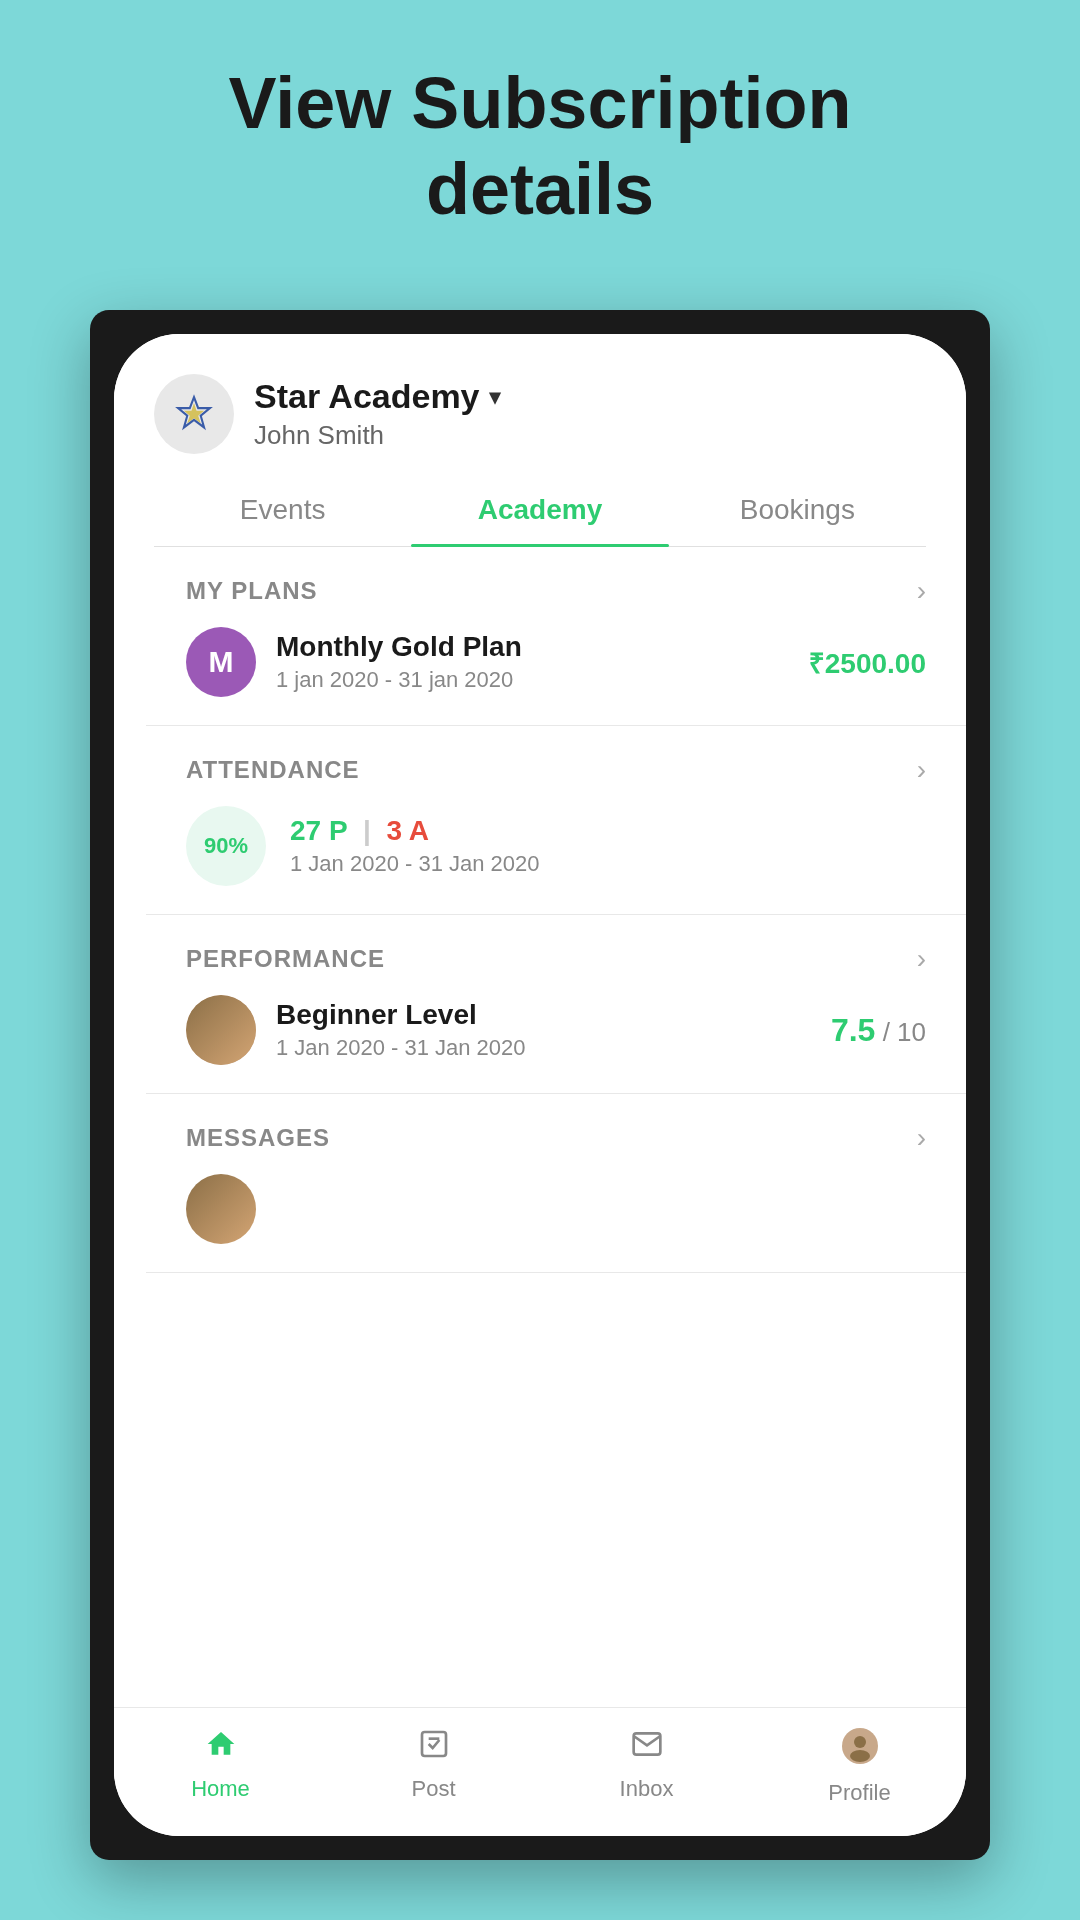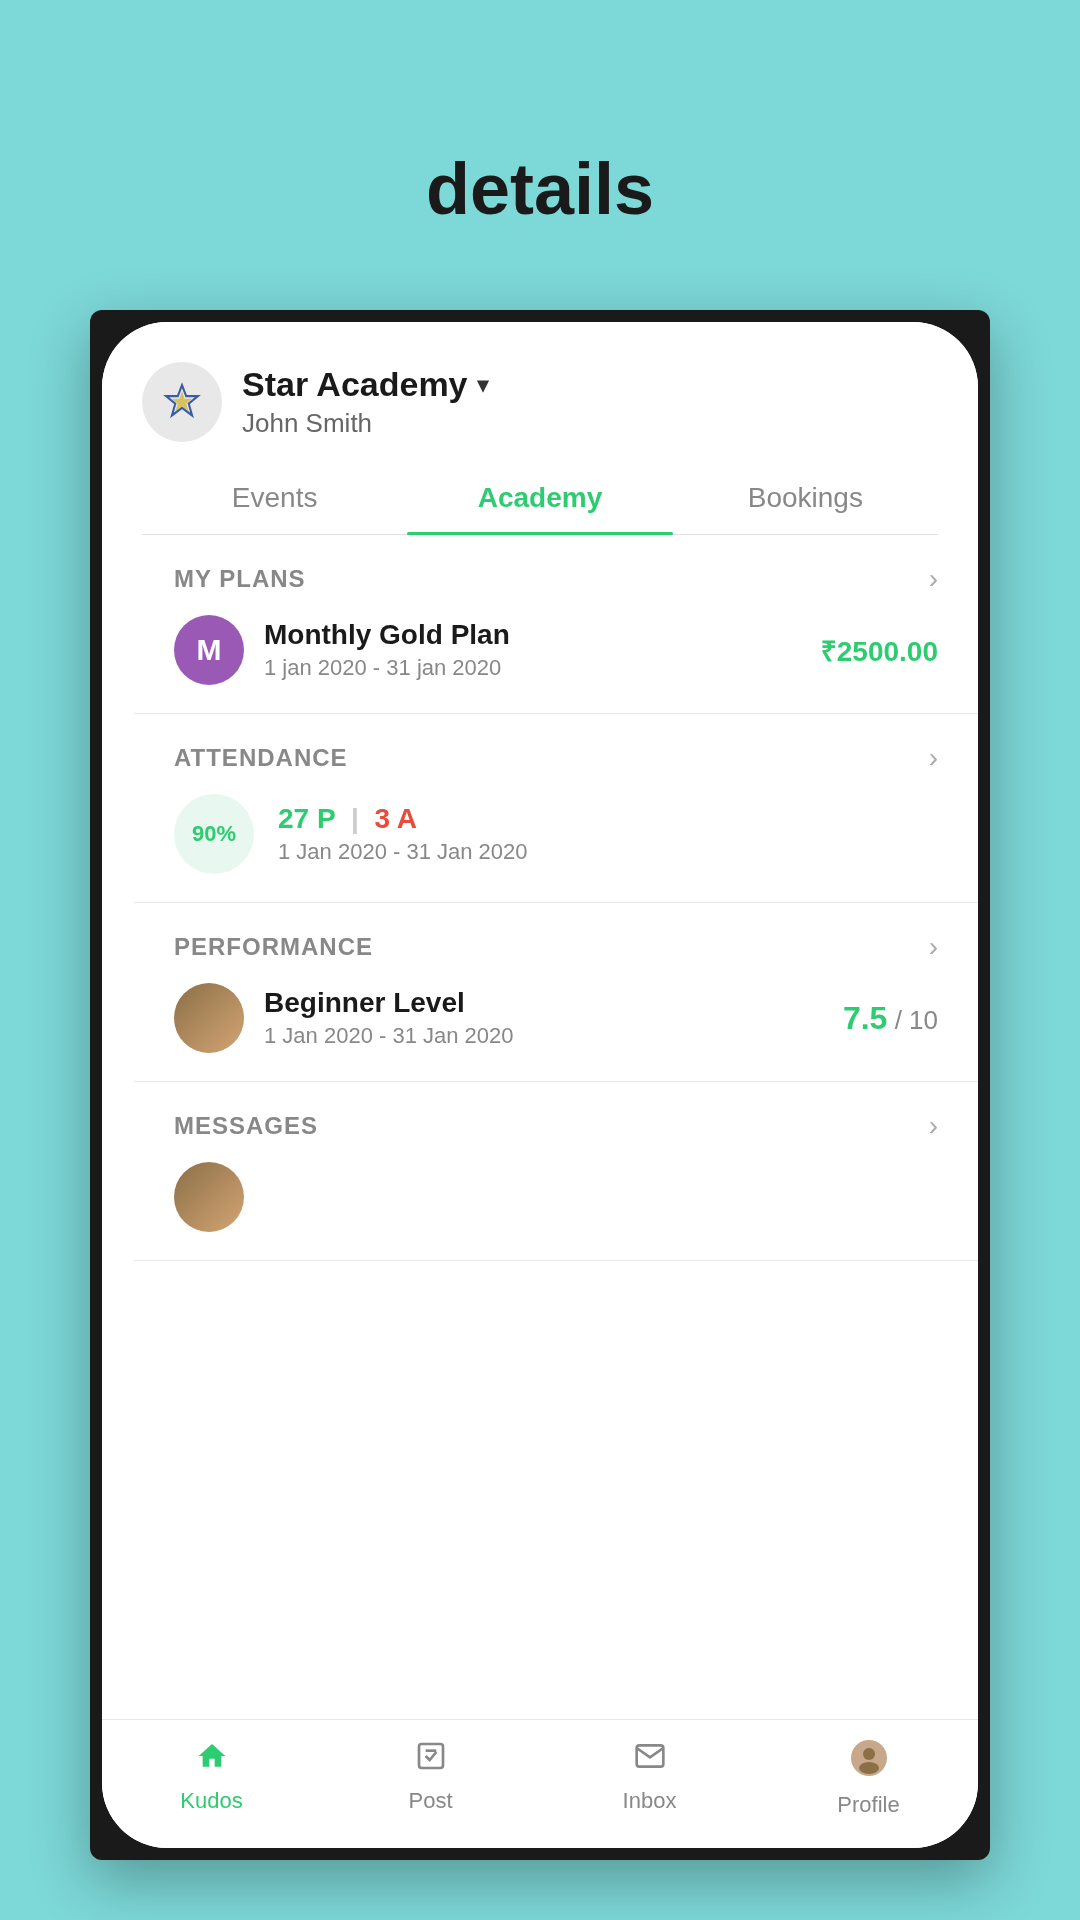--- a/index.html
+++ b/index.html
@@ -22,22 +22,22 @@
       line-height: 1.2;
     }
 
     .phone-frame {
       position: absolute;
       left: 90px;
       top: 310px;
       width: 900px;
       height: 1550px;
       background: #1a1a1a;
-      border-radius: 12px;
-      padding: 12px;
+      border-radius: 19px;
+      padding: 24px;
       box-shadow: 0 20px 60px rgba(0,0,0,0.3);
     }
 
     .phone-screen {
       width: 100%;
       height: 100%;
       background: #ffffff;
       border-radius: 65px;
       overflow: hidden;
       display: flex;
@@ -387,21 +387,21 @@
     
     .star-svg {
       width: 42px;
       height: 42px;
     }
   </style>
 </head>
 <body>
 
 <div class="page-title">
-  <br>
+  <span>View Subscription</span><br>
   <span>details</span>
 </div>
 
 <div class="phone-frame">
   <div class="phone-screen">
 
     <div class="app-header">
       <div class="academy-logo">
         <svg class="star-svg" viewBox="0 0 50 50" xmlns="http://www.w3.org/2000/svg">
           <polygon points="25,5 30,18 44,18 33,27 37,41 25,32 13,41 17,27 6,18 20,18" fill="none" stroke="#3a5ca8" stroke-width="2.5"></polygon>
@@ -495,21 +495,21 @@
     </div>
 
     <div class="bottom-nav">
 
       <div class="nav-item">
         <span class="nav-icon active">
           <svg width="32" height="32" viewBox="0 0 24 24" fill="#2ecc71" xmlns="http://www.w3.org/2000/svg">
             <path d="M10 20v-6h4v6h5v-8h3L12 3 2 12h3v8z"></path>
           </svg>
         </span>
-        <span class="nav-label active">Kudos</span>
+        <span class="nav-label active">Home</span>
       </div>
 
       <div class="nav-item">
         <span class="nav-icon">
           <svg width="32" height="32" viewBox="0 0 24 24" fill="none" stroke="#888" stroke-width="2" xmlns="http://www.w3.org/2000/svg">
             <rect x="3" y="3" width="18" height="18" rx="2"></rect>
             <polyline points="8,12 11,15 16,9"></polyline>
             <line x1="8" y1="8" x2="16" y2="8"></line>
           </svg>
         </span>

